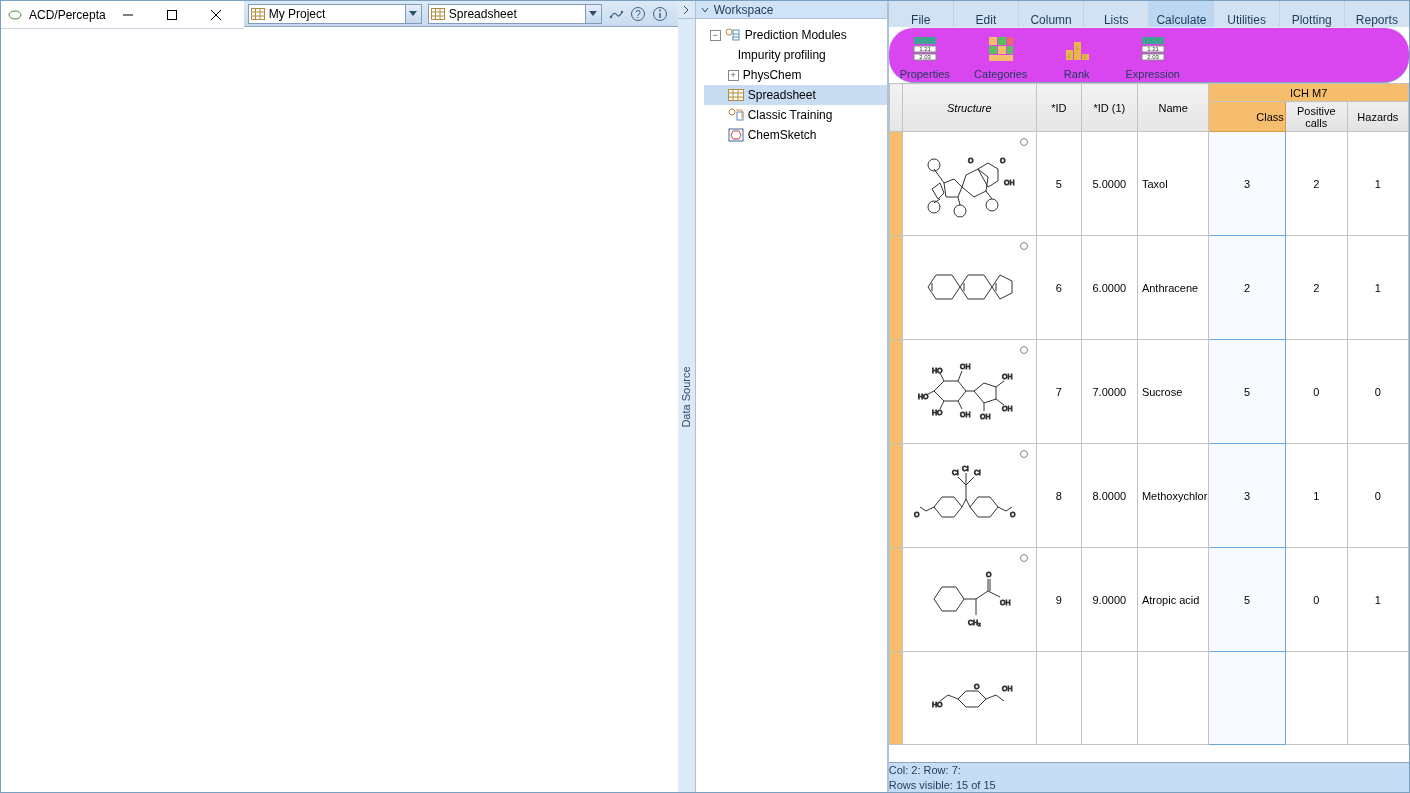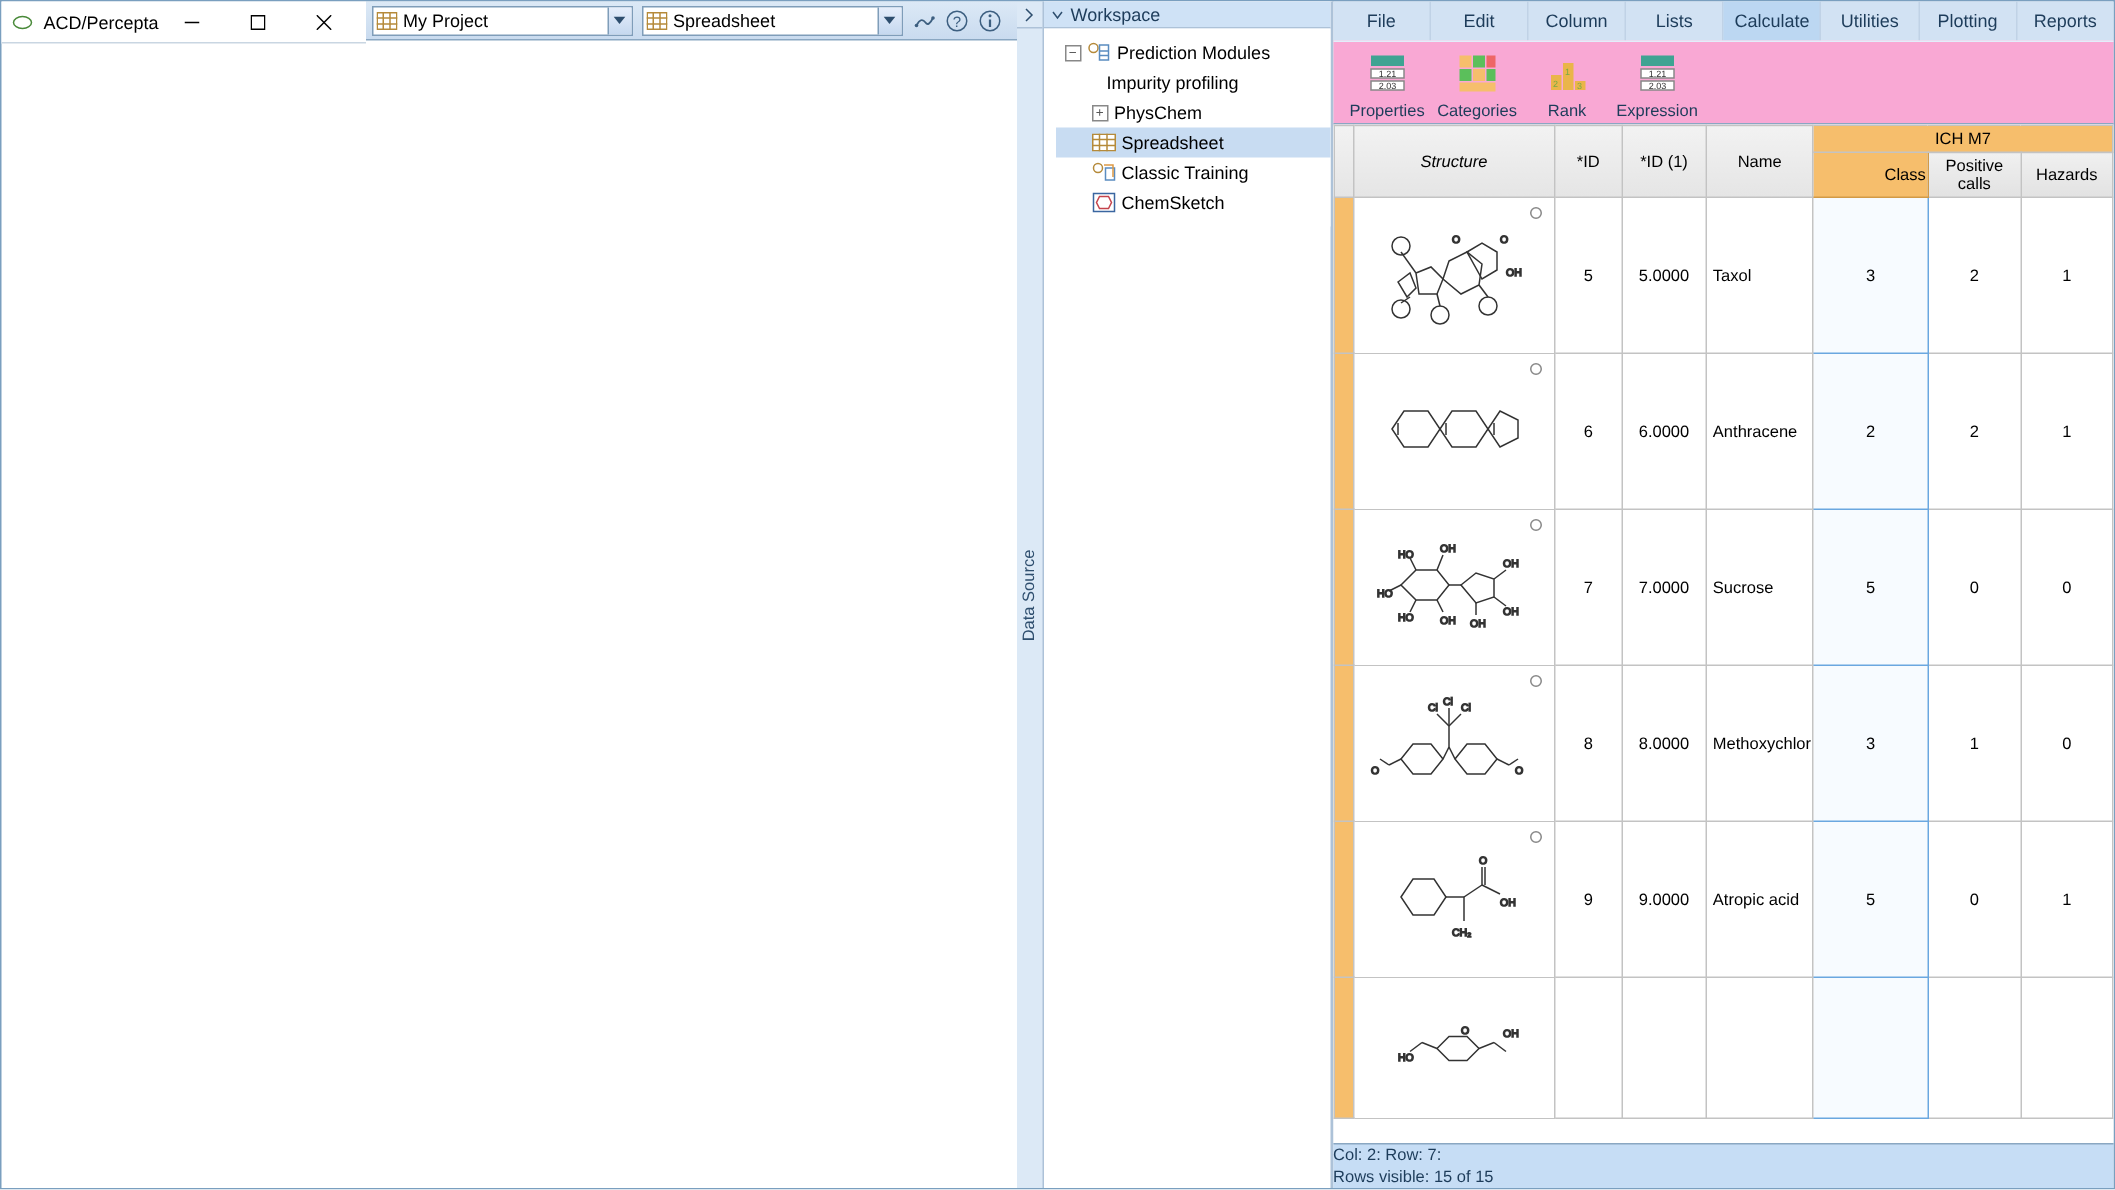--- a/index.html
+++ b/index.html
@@ -37,24 +37,24 @@
   .tree-exp { width:11px; height:11px; border:1px solid #888; display:flex; align-items:center; justify-content:center; font-size:9px; line-height:9px; background:#fff; color:#555; }
   .tree-ico { width:16px; height:14px; display:flex; align-items:center; justify-content:center; }
   .tnode-l1 { padding-left:6px; }
   .tnode-l2 { padding-left:24px; }
   .tnode-l3 { padding-left:34px; }
   .tnode-sel { background:#c8dcf2; }
   .tree-label { white-space:nowrap; }
 
   .main { flex:1; display:flex; flex-direction:column; min-width:0; min-height:0; border-left:1px solid #adc2d8; }
   .tabs { height:26px; background:#d2e2f3; border-bottom:0; display:flex; }
-  .tab { flex:1; display:flex; align-items:center; justify-content:center; border-right:1px solid #c0d2e6; color:#1d3c5a; font-size:12px; height:100%; }
+  .tab { flex:1; display:flex; align-items:flex-end; justify-content:center; border-right:1px solid #c0d2e6; color:#1d3c5a; font-size:12px; height:100%; }
   .tab:last-child { border-right:none; }
   .tab.active { background:#bcd7f2; }
-  .ribbon { background:#f9a8d4; border-top:1px solid #e2eefb; border-bottom:1px solid #8aa7c2; padding:4px 8px 2px 8px; display:flex; gap:4px; }
+  .ribbon { background:#d946ef; border-top:1px solid #e2eefb; border-bottom:1px solid #8aa7c2; padding:4px 8px 2px 8px; display:flex; gap:20px;border-radius:25px; }
   .ribgroup { display:flex; flex-direction:column; align-items:center; width:56px; }
   .ribgroup .ribicon { width:34px; height:34px; display:flex; align-items:center; justify-content:center; }
   .ribgroup .riblabel { font-size:11px; color:#1d3c5a; margin-top:2px; }
 
   .gridwrap { flex:1; display:flex; min-height:0; }
   .grid { flex:1; overflow:auto; background:#fff; position:relative; }
   .grid::-webkit-scrollbar { width:18px; }
   .grid::-webkit-scrollbar-track { background:#e9e9e9; }
   .grid::-webkit-scrollbar-thumb { background:#c4c4c4; border:1px solid #a8a8a8; }
   table.sheet { border-collapse:collapse; }

